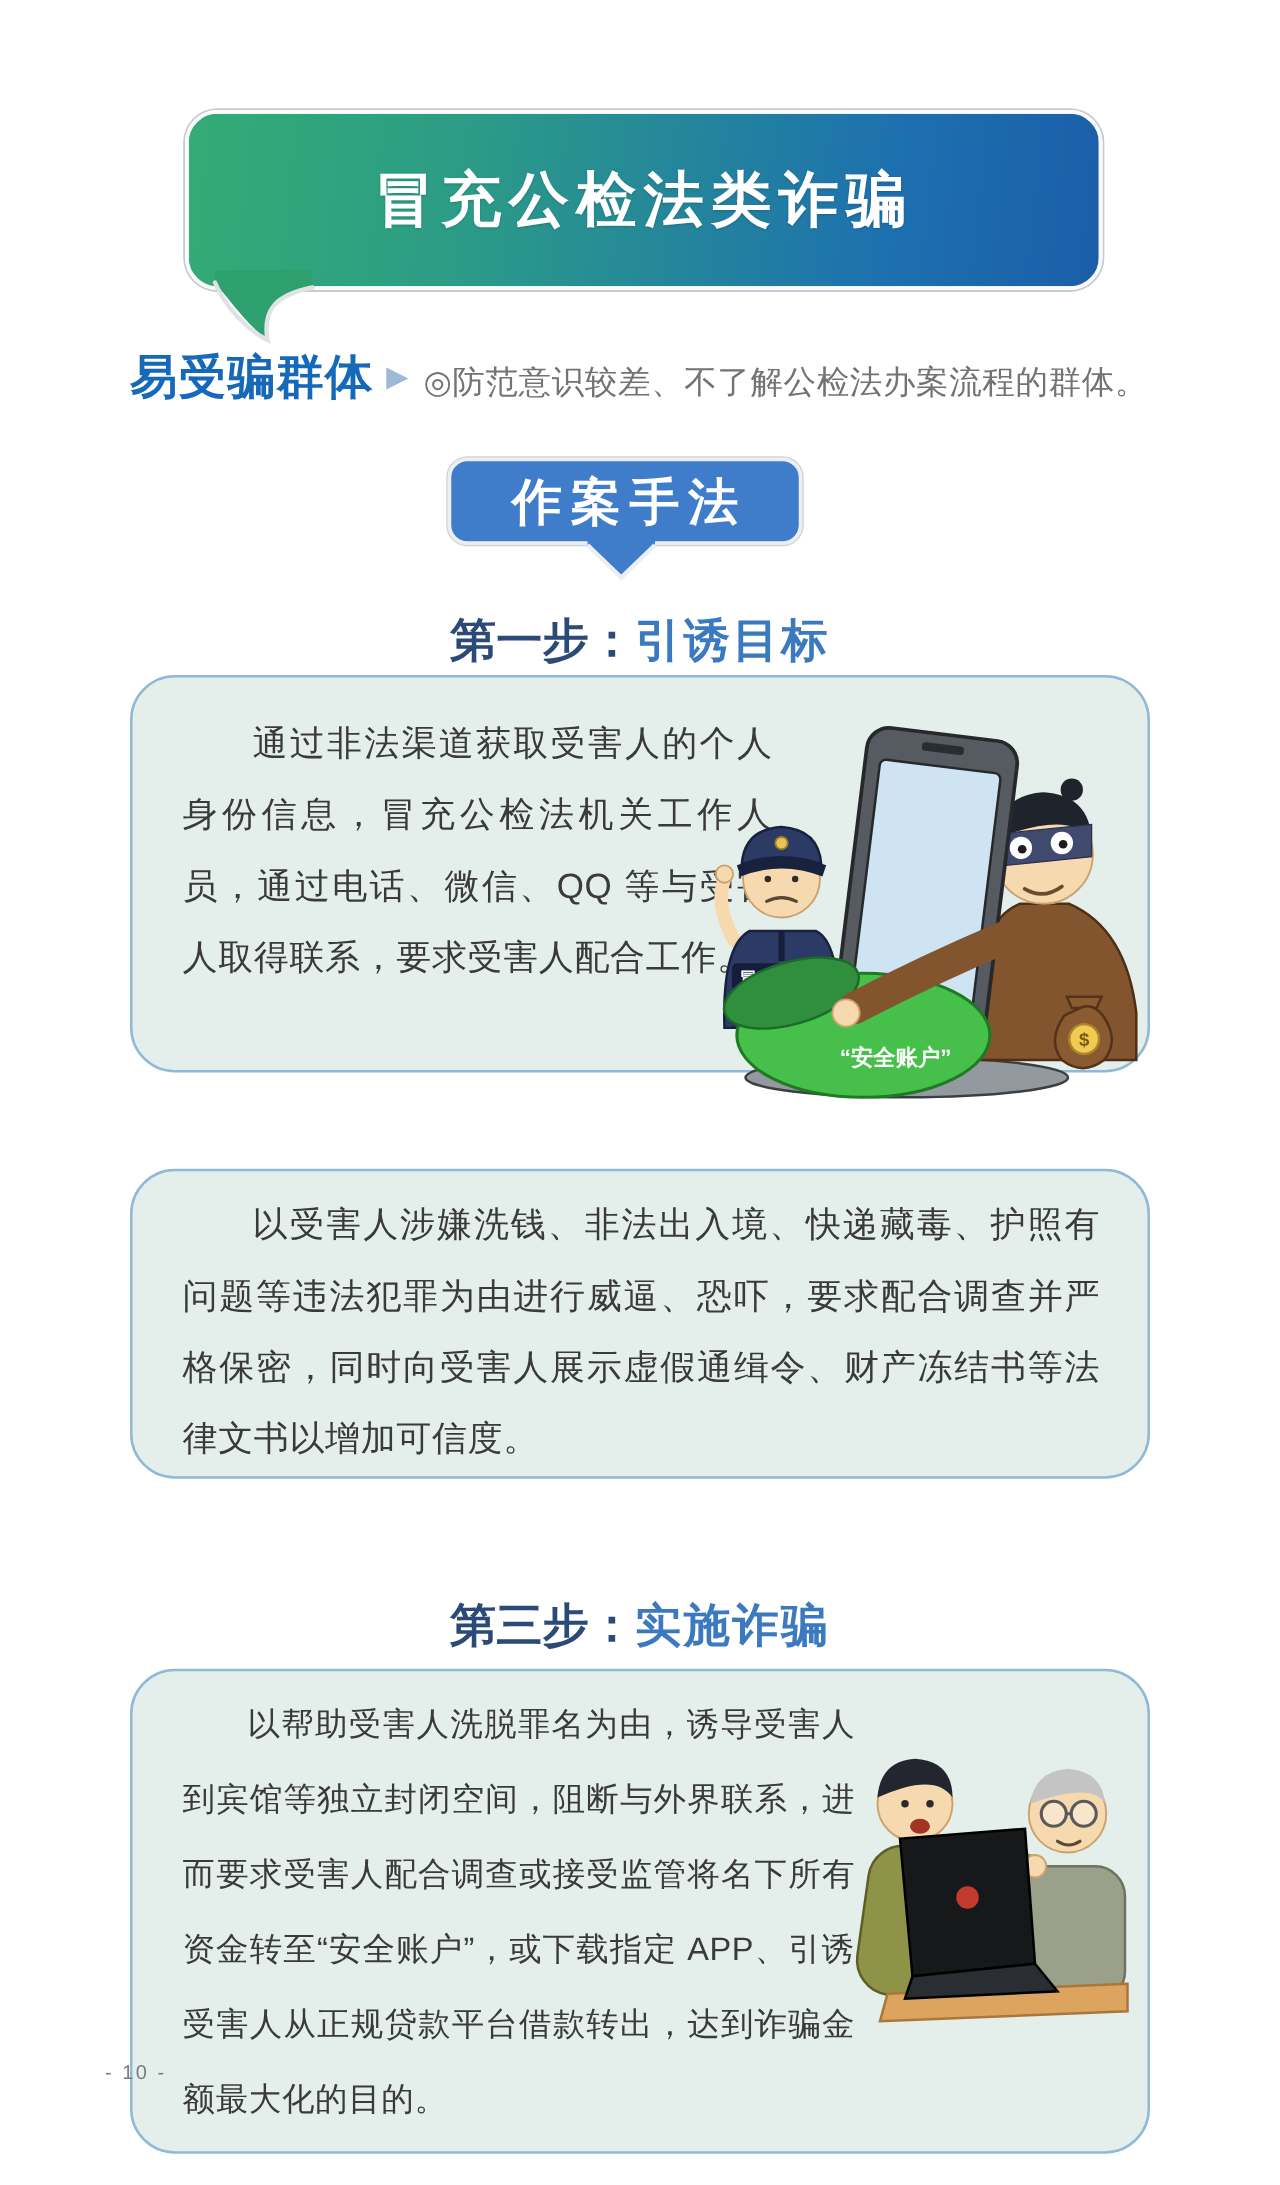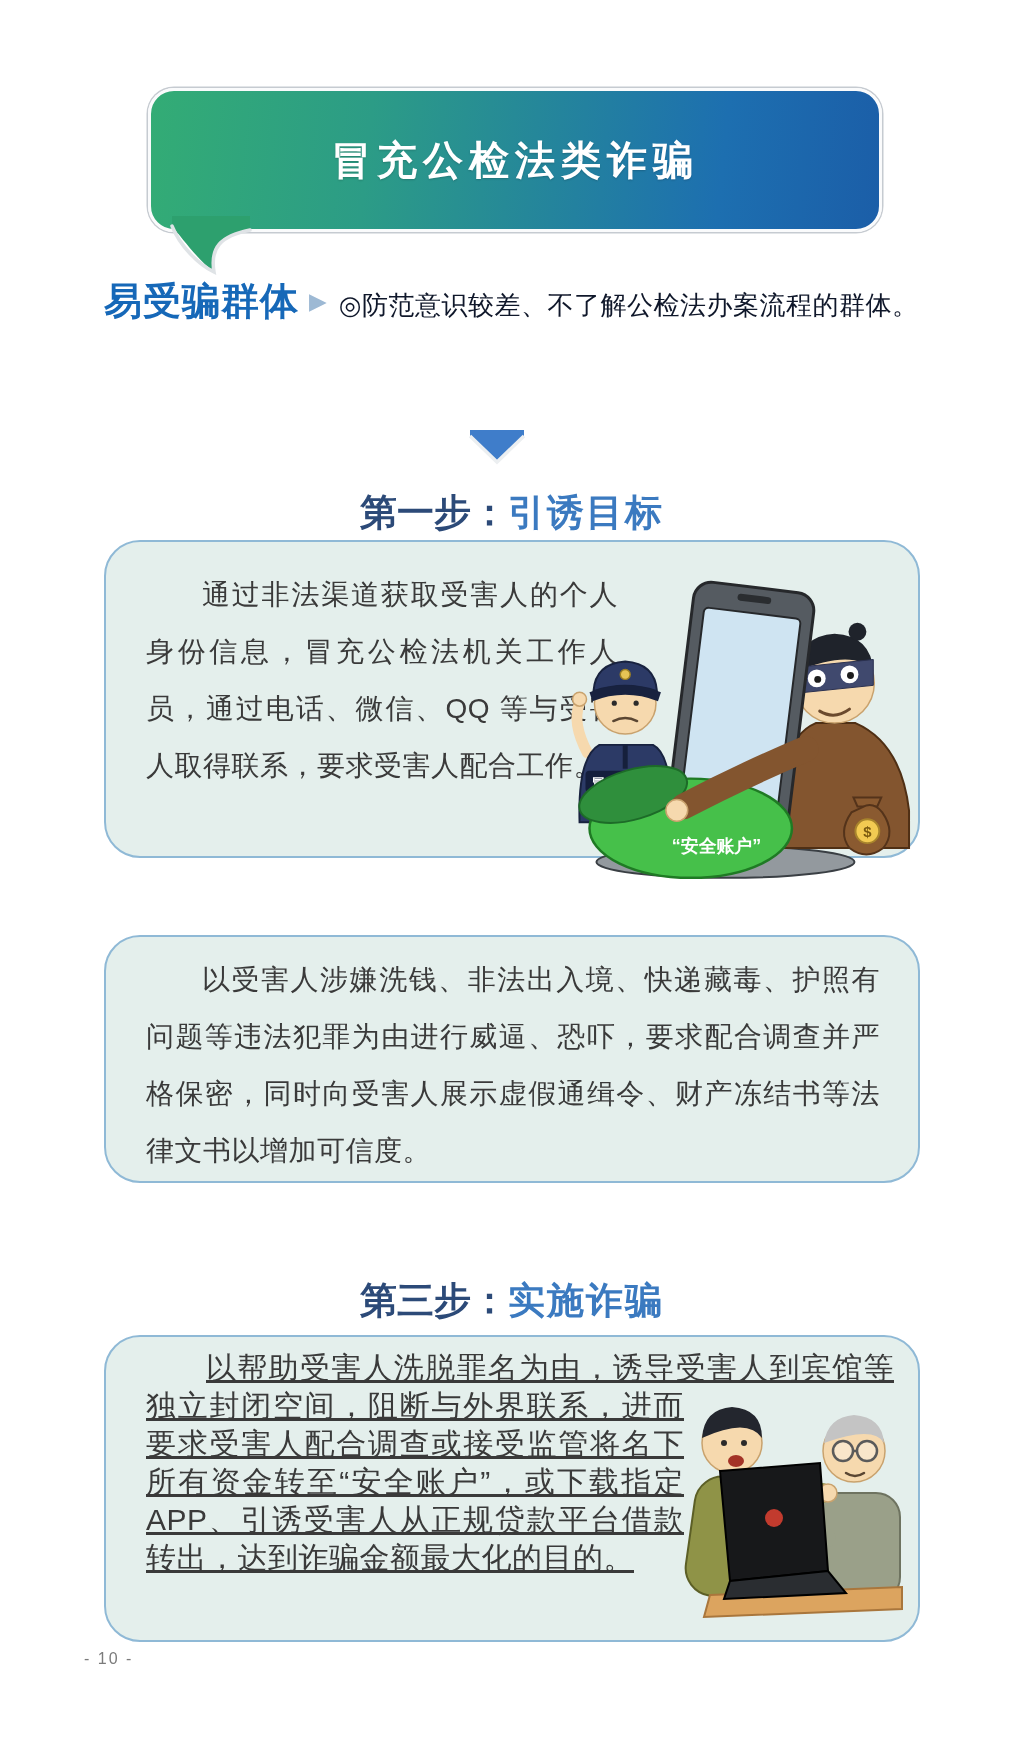--- a/index.html
+++ b/index.html
@@ -12,30 +12,30 @@
   .title-bubble {
     position: absolute; left: 148px; top: 88px; width: 728px; height: 138px;
     border-radius: 26px;
     background: linear-gradient(96deg, #33ac75 0%, #2c9c86 30%, #1d6fb0 78%, #1b5ea8 100%);
     border: 3px solid #fafbfc;
     box-shadow: 0 0 0 1.5px #c6cbd1;
     display: flex; align-items: center; justify-content: center;
   }
   .title-text {
     font-family: "Liberation Serif", "DejaVu Serif", serif;
-    font-weight: 900; font-size: 40px; color: #ffffff; letter-spacing: 6px;
+    font-weight: 900; font-size: 48px; color: #ffffff; letter-spacing: 6px;
     text-shadow: 0 1px 2px rgba(0,0,0,0.18);
   }
   .title-tail { position: absolute; left: 158px; top: 216px; width: 110px; height: 62px; }
 
   
   .audience { position: absolute; left: 104px; top: 276px; width: 880px; display: flex; align-items: baseline; }
   .aud-label { font-size: 38px; font-weight: bold; color: #1668b8; letter-spacing: 1px; white-space: nowrap; }
   .aud-arrow { font-size: 23px; color: #9db9d4; margin: 0 12px 0 10px; align-self: center; }
-  .aud-text { font-size: 26px; color: #0f172a; letter-spacing: 0.5px; white-space: nowrap; }
+  .aud-text { font-size: 26px; color: #737373; letter-spacing: 0.5px; white-space: nowrap; }
 
   
   .method-btn {
     position: absolute; left: 358px; top: 366px; width: 278px; height: 64px;
     background: #3f7dca; border: 3px solid #eceff1; border-radius: 16px;
     box-shadow: 0 0 0 1px #cdd2d6;
     display: flex; align-items: center; justify-content: center;
   }
   .method-label {
     font-family: "Liberation Serif", "DejaVu Serif", serif;
@@ -58,21 +58,21 @@
     background: #e4efec; border: 2px solid #8fb9d6; border-radius: 36px;
   }
   .box1 { top: 540px; height: 318px; padding: 24px 36px 0 40px; }
   .box2 { top: 935px; padding: 14px 38px 2px 40px; }
   .box3 { top: 1335px; min-height: 307px; padding: 12px 24px 12px 40px; }
   .body-text {
     margin: 0; color: #3a3a3a; text-align: justify; text-indent: 2em;
     font-size: 28px; line-height: 57px; letter-spacing: 0.5px;
   }
   .box1-text { width: 472px; }
-  .box3 .body-text { font-size: 30px; line-height: 38px; text-decoration: underline; }
+  .box3 .body-text { font-size: 26px; line-height: 60px; }
 
   .illu1 { position: absolute; right: 4px; bottom: -30px; width: 392px; height: 315px; overflow: visible; }
   .illu3-float { float: right; width: 210px; height: 278px; shape-outside: inset(55px 0 0 0); position: relative; }
   .illu3 { position: absolute; right: -8px; bottom: -6px; width: 300px; height: 290px; overflow: visible; }
 
   svg text { font-family: "Liberation Sans", "DejaVu Sans", sans-serif; }
 
   .page-number { position: absolute; left: 84px; top: 1650px; font-size: 16px; color: #7b7b7b; letter-spacing: 2px; }
 </style>
 </head>
@@ -87,20 +87,23 @@
     <path d="M14 0 L92 0 L92 14 C62 20 52 32 56 56 C40 44 24 22 14 10 Z" fill="#2da06e" stroke="none"></path>
     <path d="M14 10 C22 30 40 48 56 56 C52 32 62 20 92 14" fill="none" stroke="#dfe3e6" stroke-width="3.5" stroke-linecap="round"></path>
   </svg>
 
   <div class="audience">
     <span class="aud-label">易受骗群体</span>
     <span class="aud-arrow">▶</span>
     <span class="aud-text">◎防范意识较差、不了解公检法办案流程的群体。</span>
   </div>
 
+  <div class="method-btn">
+    <span class="method-label">作案手法</span>
+  </div>
   <svg class="method-tail" viewBox="0 0 62 38" aria-hidden="true">
     <path d="M4 0 L4 6 L31 32 L58 6 L58 0 Z" fill="#3f7dca"></path>
     <path d="M4 6 L31 32 L58 6" fill="none" stroke="#eceff1" stroke-width="3.5"></path>
   </svg>
 
   <div class="step-heading h1">
     <span class="hp">第一步：</span><span class="ht">引诱目标</span>
   </div>
 
   <div class="box box1">

